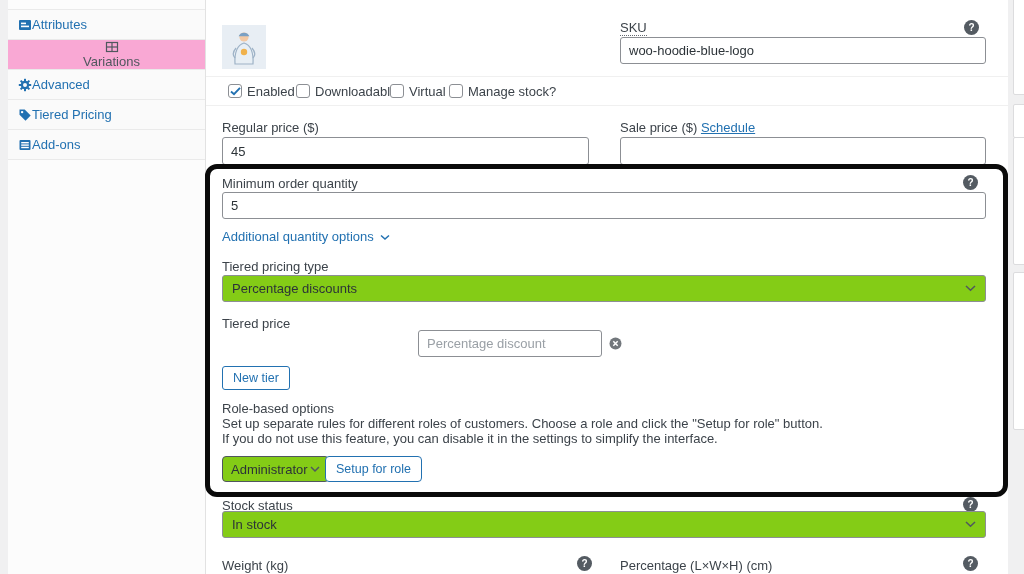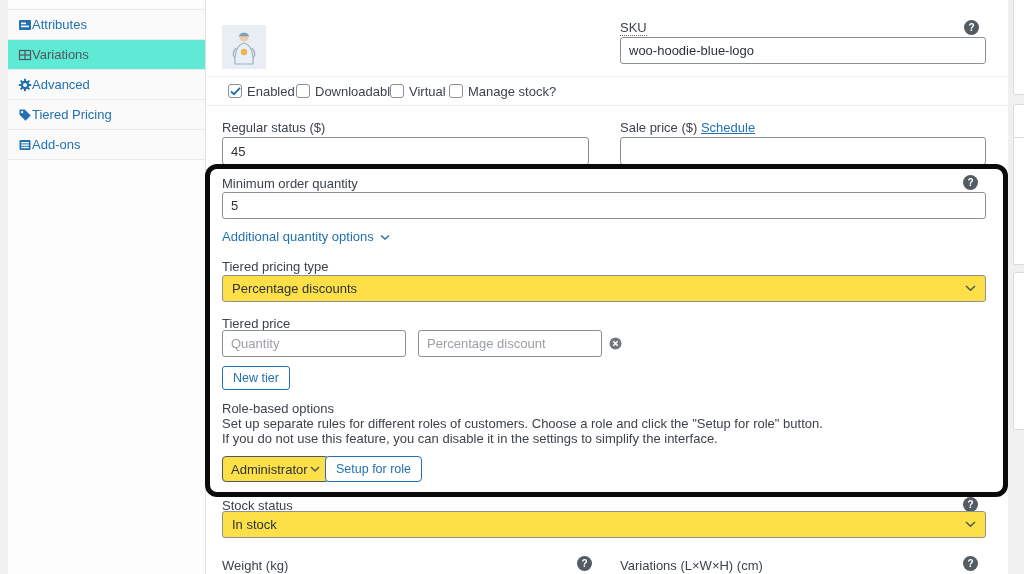--- a/index.html
+++ b/index.html
@@ -2,30 +2,30 @@
 <html><head>
 <meta charset="utf-8">
 <style>
   html,body{margin:0;padding:0;background:#f0f0f1;}
   #screen{position:relative;width:1024px;height:574px;overflow:hidden;
           font-family:"Liberation Sans",sans-serif;font-size:13px;color:#3c434a;background:#f0f0f1;}
   
   .sidebar{position:absolute;left:8px;top:0;width:198px;height:574px;background:#fcfcfc;border-right:1px solid #e2e2e2;box-sizing:border-box;}
   .sb-list{position:absolute;top:9px;left:0;right:0;border-top:1px solid #eaeaea;}
   .sb-item{height:29px;display:flex;align-items:center;gap:0;padding-left:10px;color:#2271b1;border-bottom:1px solid #eaeaea;cursor:pointer;background:#fafafa;}
-  .sb-item.active{background:#5eead4;color:#50575e;}
+  .sb-item.active{background:#f9a8d4;color:#50575e;flex-direction:column;}
   .sb-icon{width:14px;height:14px;display:flex;align-items:center;justify-content:center;}
   
   .panel{position:absolute;left:206px;top:0;width:802px;height:574px;background:#fff;}
   .hline{position:absolute;left:206px;width:802px;height:0;border-top:1px solid #f0f0f0;}
   .label{position:absolute;color:#3c434a;font-size:13px;white-space:nowrap;}
   .txt{position:absolute;box-sizing:border-box;border:1px solid #8c8f94;border-radius:3px;background:#fff;
        font-family:"Liberation Sans",sans-serif;font-size:13px;color:#2c3338;padding:12px 8px;outline:none;}
   .txt::placeholder{color:#9aa0a6;}
-  .selectbox{position:absolute;box-sizing:border-box;border:1px solid #8c8f94;border-radius:3px;background:#fde047;
+  .selectbox{position:absolute;box-sizing:border-box;border:1px solid #8c8f94;border-radius:3px;background:#84cc16;
        display:flex;align-items:center;justify-content:space-between;padding:0 9px;color:#2c3338;cursor:pointer;}
   .helpicon{position:absolute;width:15px;height:15px;border-radius:50%;background:#545b62;color:#fff;
        font-size:10px;font-weight:bold;display:flex;align-items:center;justify-content:center;line-height:1;}
   .cbox{position:absolute;width:14px;height:14px;box-sizing:border-box;border:1px solid #8c8f94;border-radius:3px;background:#fff;cursor:pointer;display:flex;align-items:center;justify-content:center;}
   .cbox .check{display:none;}
   .cbox.checked .check{display:block;}
   .bluelink{color:#2271b1;text-decoration:none;cursor:pointer;}
   .underline{text-decoration:underline;}
   .btn-outline{position:absolute;box-sizing:border-box;background:#fff;border:1px solid #2271b1;border-radius:3px;
        color:#2271b1;font-family:"Liberation Sans",sans-serif;font-size:12.5px;padding:0 10px;cursor:pointer;display:flex;align-items:center;}
@@ -132,21 +132,21 @@
   </span>
   <span class="label" style="left:247px;top:84px;">Enabled</span>
   <span class="cbox" style="left:296px;top:84px;"></span>
   <span class="label" style="left:315px;top:84px;">Downloadable</span>
   <span class="cbox" style="left:390px;top:84px;"></span>
   <span class="label" style="left:409px;top:84px;">Virtual</span>
   <span class="cbox" style="left:449px;top:84px;"></span>
   <span class="label" style="left:468px;top:84px;">Manage stock?</span>
   <div class="hline" style="top:105px;"></div>
 
-  <span class="label" style="left:222px;top:120px;">Regular status ($)</span>
+  <span class="label" style="left:222px;top:120px;">Regular price ($)</span>
   <input class="txt" style="left: 222px; top: 137px; width: 367px; height: 28px;" value="45">
   <span class="label" style="left:620px;top:120px;">
     <span>Sale price ($)</span>
     <a class="bluelink underline">Schedule</a>
   </span>
   <input class="txt" style="left: 620px; top: 137px; width: 366px; height: 28px;">
 
   <span class="label" style="left:222px;top:176px;">Minimum order quantity</span>
   <span class="helpicon" style="left:963px;top:175px;">?</span>
   <input class="txt" style="left: 222px; top: 192px; width: 764px; height: 27px;" value="5">
@@ -159,21 +159,20 @@
 
   <span class="label" style="left:222px;top:259px;">Tiered pricing type</span>
   <div class="selectbox" style="left:222px;top:275px;width:764px;height:27px;">
     <span>Percentage discounts</span>
     <svg width="11" height="7">
         <path d="M1 1 L5.5 5.3 L10 1" stroke="#50575e" stroke-width="1.5" fill="none"></path>
       </svg>
   </div>
 
   <span class="label" style="left:222px;top:316px;">Tiered price</span>
-  <input class="txt" style="left: 222px; top: 330px; width: 184px; height: 27px;" placeholder="Quantity">
   <input class="txt" style="left: 418px; top: 330px; width: 184px; height: 27px;" placeholder="Percentage discount">
   <span style="position:absolute;left:609px;top:337px;cursor:pointer;">
     <svg width="13" height="13">
         <circle cx="6.5" cy="6.5" r="6" fill="#72777c"></circle>
         <path d="M4.3 4.3 L8.7 8.7 M8.7 4.3 L4.3 8.7" stroke="#fff" stroke-width="1.5"></path>
       </svg>
   </span>
   <button class="btn-outline" style="left:222px;top:366px;height:24px;">New tier</button>
 
   <span class="label" style="left:222px;top:401px;">Role-based options</span>
@@ -191,21 +190,21 @@
   <span class="helpicon" style="left:963px;top:497px;">?</span>
   <div class="selectbox" style="left:222px;top:511px;width:764px;height:27px;">
     <span>In stock</span>
     <svg width="11" height="7">
         <path d="M1 1 L5.5 5.3 L10 1" stroke="#50575e" stroke-width="1.5" fill="none"></path>
       </svg>
   </div>
 
   <span class="label" style="left:222px;top:558px;">Weight (kg)</span>
   <span class="helpicon" style="left:577px;top:556px;">?</span>
-  <span class="label" style="left:620px;top:558px;">Variations (L×W×H) (cm)</span>
+  <span class="label" style="left:620px;top:558px;">Percentage (L×W×H) (cm)</span>
   <span class="helpicon" style="left:963px;top:556px;">?</span>
 
   <div class="highlight-rect"></div>
 
   <div class="rightstrip">
     <div class="rbox" style="top:-12px;height:107px;"></div>
     <div class="rbox" style="top:104px;height:34px;"></div>
     <div class="rbox" style="top:137px;height:128px;"></div>
     <div class="rbox" style="top:272px;height:158px;"></div>
   </div>

